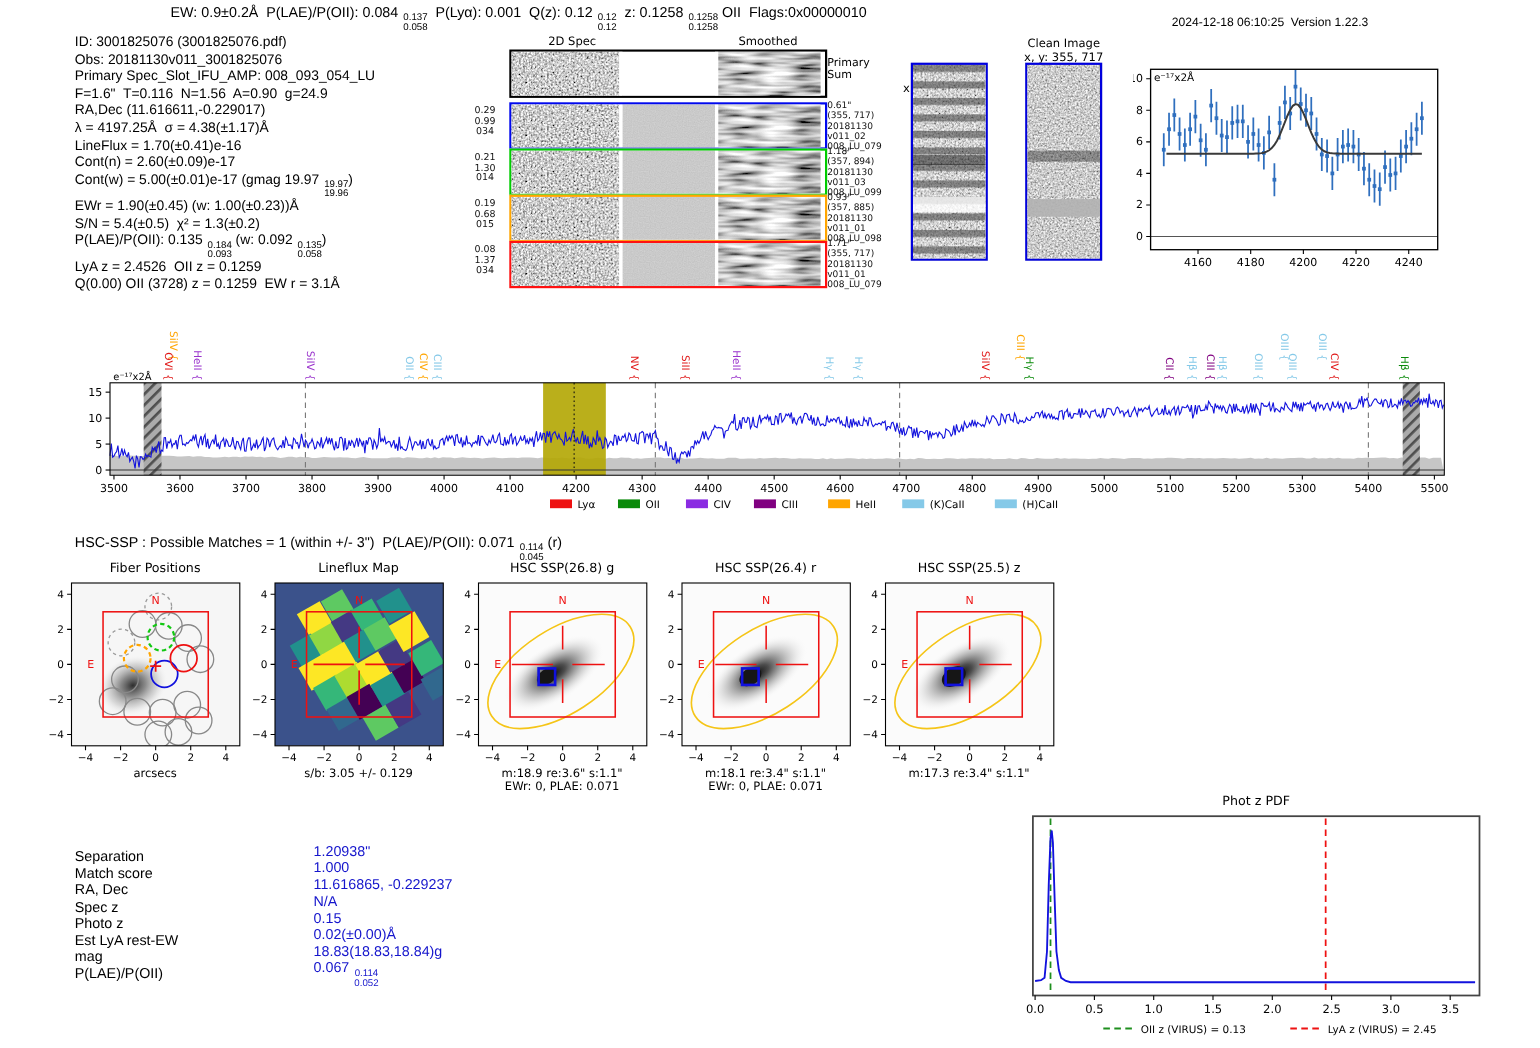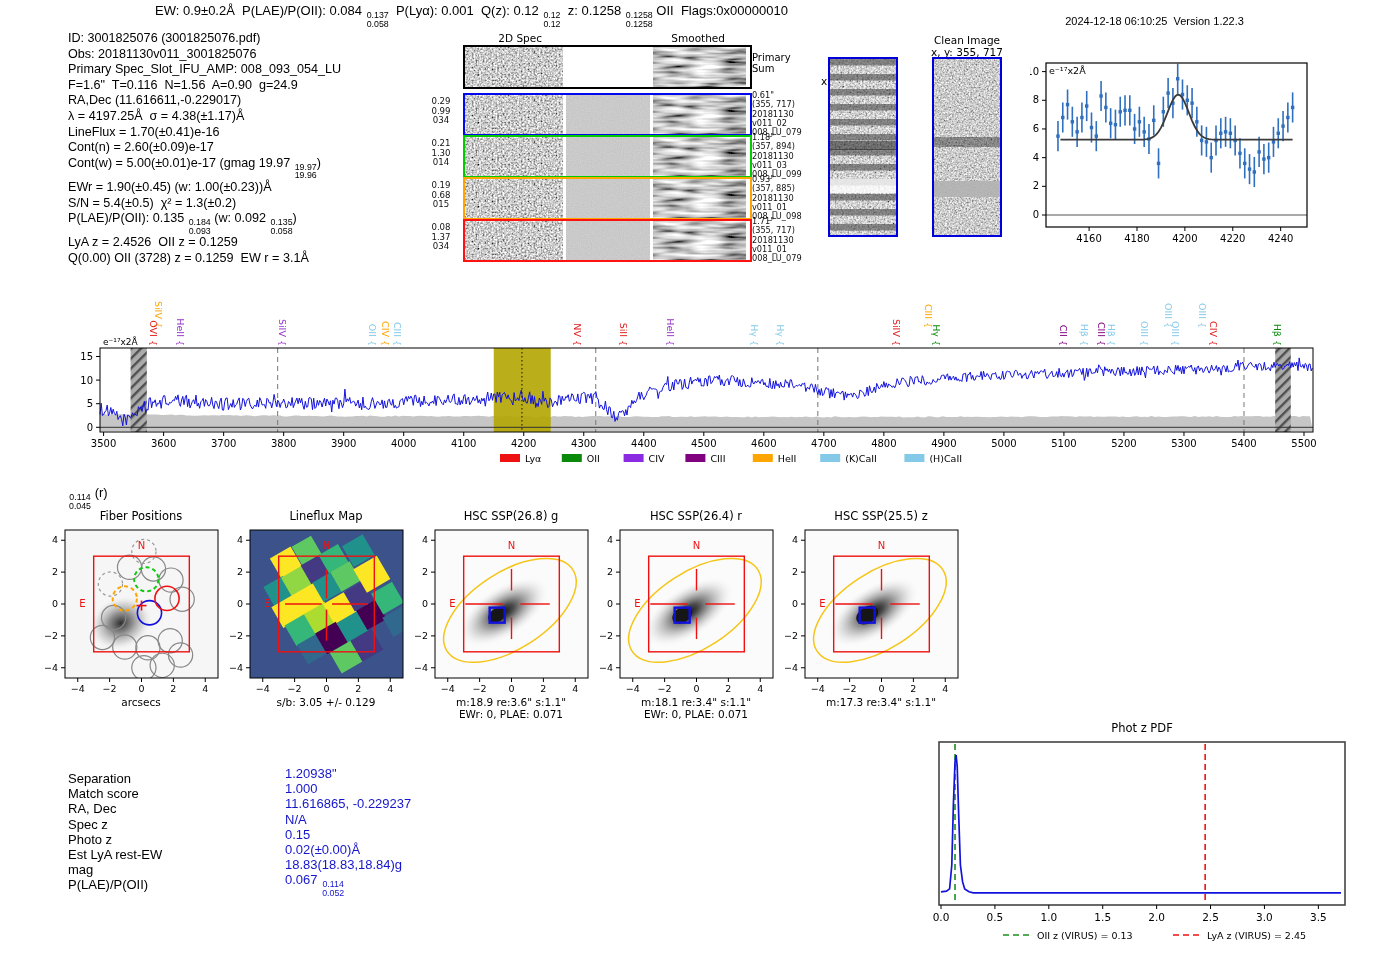--- a/index.html
+++ b/index.html
@@ -531,21 +531,21 @@
       <g>
         <rect x="820.1999999999998" y="184" width="20" height="8" fill="#85c9e8"></rect>
         <text x="845.1999999999998" y="192" font-size="9.5">(K)CaII</text>
       </g>
       <g>
         <rect x="904.3999999999999" y="184" width="20" height="8" fill="#85c9e8"></rect>
         <text x="929.3999999999999" y="192" font-size="9.5">(H)CaII</text>
       </g>
     </svg>
 
-  <div id="hsc-line" class="abs mono"><span class="stk"><span>0.114</span><span>0.045</span></span><span> (r)</span></div>
+  <div id="hsc-line" class="abs mono"><span>HSC-SSP : Possible Matches = 1 (within +/- 3")  P(LAE)/P(OII): 0.071 </span><span class="stk"><span>0.114</span><span>0.045</span></span><span> (r)</span></div>
 
   <div id="panels-row" class="abs" style="left:0;top:508px;">
       <svg width="190" height="214" style="position: absolute; left: 30px; top: 0px;">
         <text x="111" y="12" text-anchor="middle" font-size="11.5">Fiber Positions</text>
         <clipPath id="clipFib">
           <rect x="35" y="22" width="153" height="148"></rect>
         </clipPath>
         <g clip-path="url(#clipFib)">
           <rect x="35" y="22" width="153" height="148" fill="#f6f6f6"></rect>
           <ellipse cx="90.77799999999999" cy="115.128" rx="33.474000000000004" ry="27.098" fill="url(#fibGrad)" transform="rotate(-25 90.77799999999999 115.128)"></ellipse>

